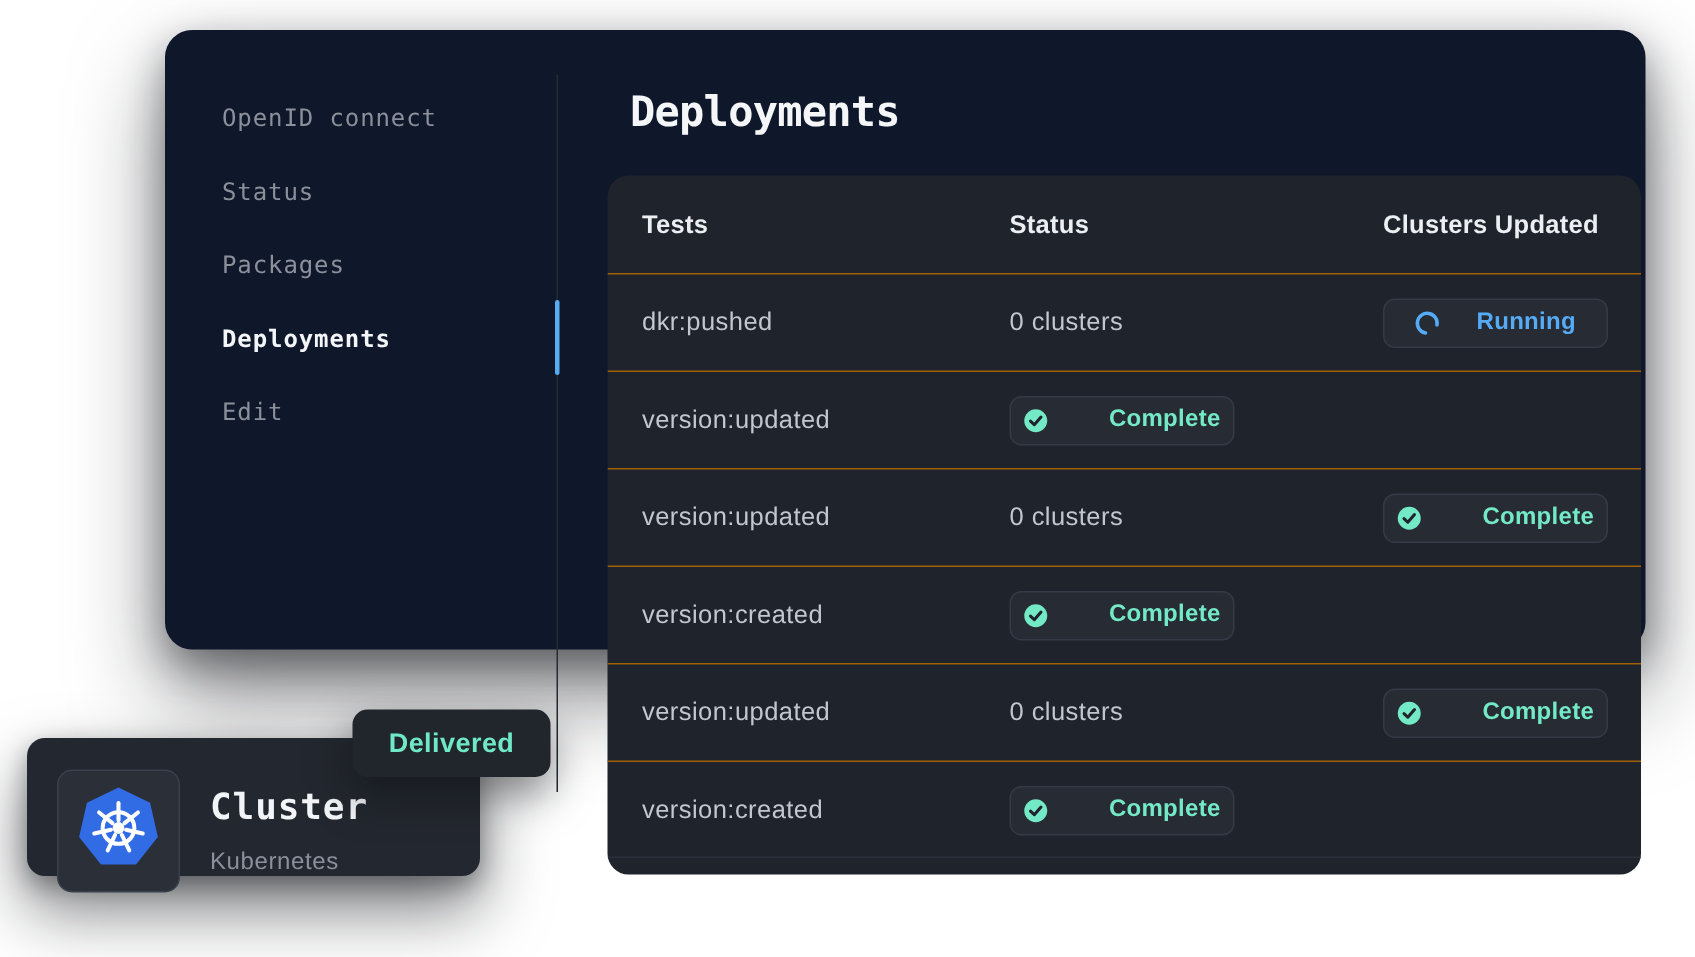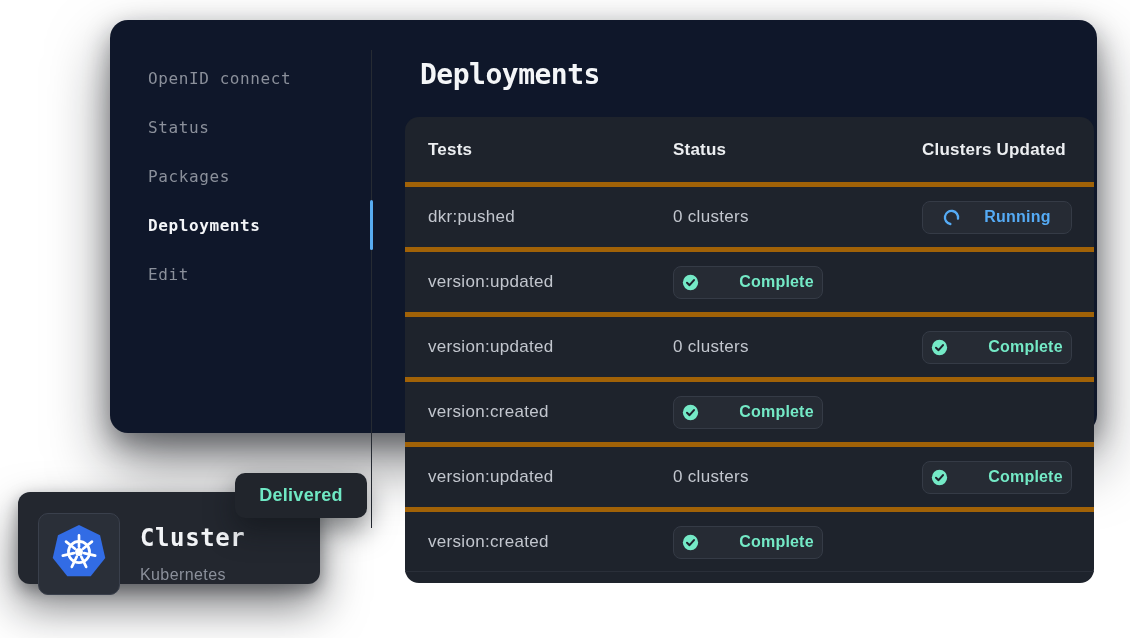--- a/index.html
+++ b/index.html
@@ -74,21 +74,21 @@
     display: grid;
     grid-template-columns: 245px 249px 172px;
     align-items: center;
     height: 65px;
     padding-left: 23px;
   }
   .t-head .t-cell {
     font-size: 17px; font-weight: 700;
     color: #eceef1; letter-spacing: 0.2px;
   }
-  .t-body .t-row { border-top: 5px solid #a16207; }
+  .t-body .t-row { border-top: 1px solid #a16207; }
   .t-cell { font-size: 17px; color: #c2c6ce; letter-spacing: 0.3px; }
   .t-foot { border-top: 1px solid #2a2f39; height: 11px; margin-top: -1px; }
 
   
   .status-badge {
     width: 150px; height: 33px;
     display: flex; align-items: center; justify-content: center; gap: 24px;
     background: #262b34;
     border: 1px solid #353b46;
     border-radius: 8px;

